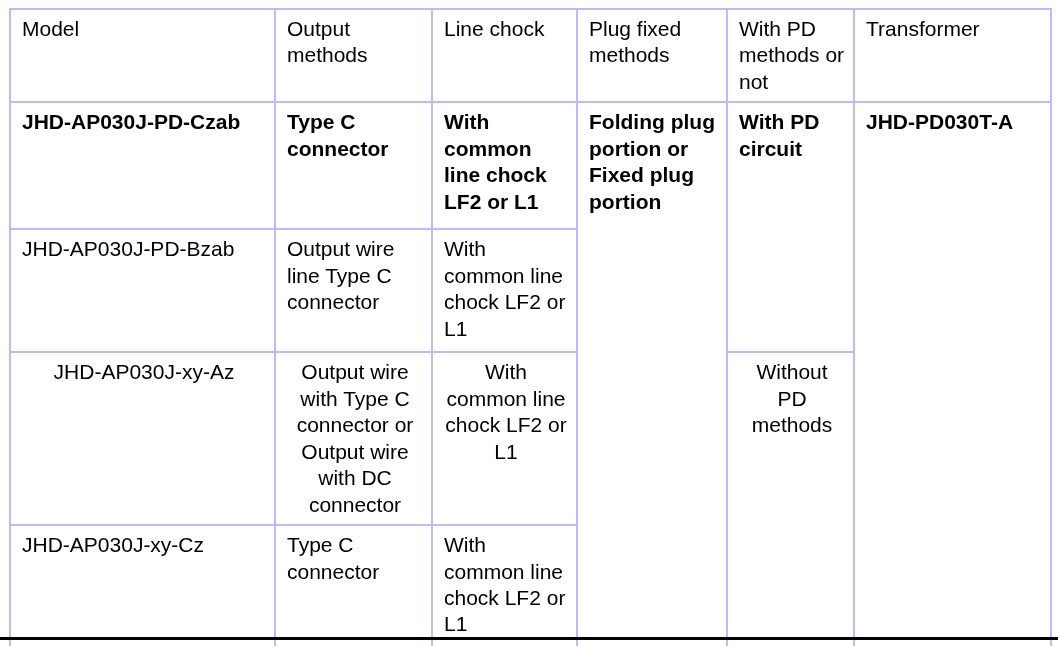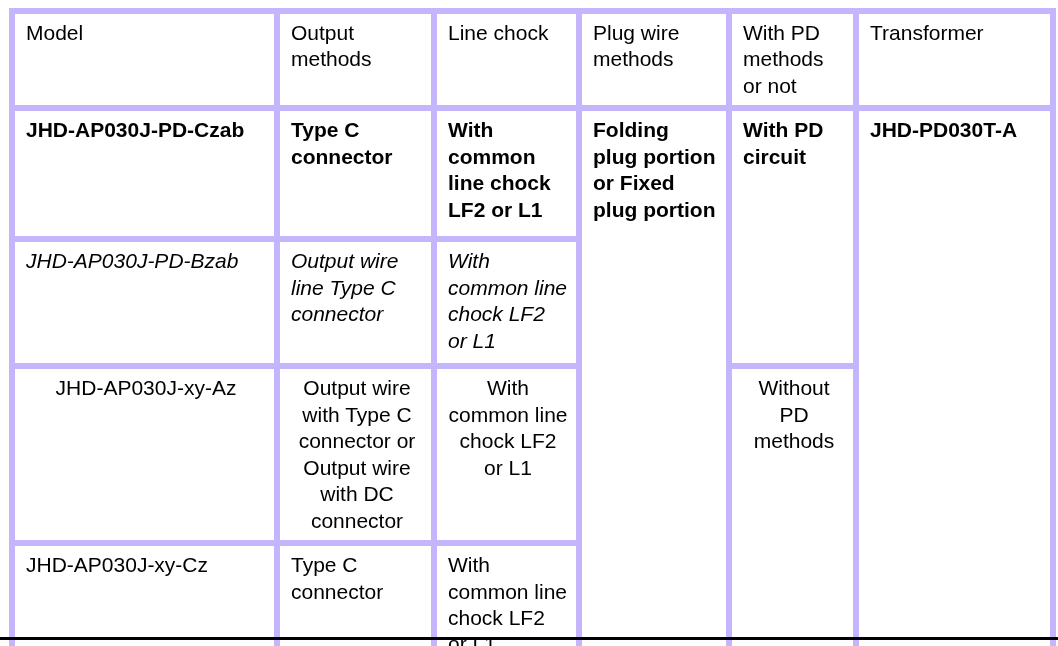--- a/index.html
+++ b/index.html
@@ -24,41 +24,41 @@
   table.spec-table {
     position: absolute;
     left: 9px;
     top: 8px;
     width: 1041px;
     border-collapse: collapse;
     table-layout: fixed;
     background: #ffffff;
   }
   table.spec-table td {
-    border: 6px solid #c4b5fd;
+    border: 2px solid #c4b5fd;
     vertical-align: top;
     padding: 6px 8px 6px 11px;
     font-size: 21px;
     line-height: 1.26;
     font-family: "Liberation Sans", sans-serif;
     color: #000000;
     font-weight: normal;
     word-wrap: break-word;
   }
   
   col.c1 { width: 265px; }
   col.c2 { width: 157px; }
   col.c3 { width: 145px; }
   col.c4 { width: 150px; }
   col.c5 { width: 127px; }
   col.c6 { width: 197px; }
 
   tr.r-head td { height: 77px; }
   tr.r-1 td { height: 113px; font-weight: bold; }
-  tr.r-2 td { height: 109px; font-style: italic; }
+  tr.r-2 td { height: 109px; }
   tr.r-3 td { height: 157px; text-align: center; }
   tr.r-4 td { height: 113px; }
 
   
   #bottom-rule {
     position: absolute;
     left: 0px;
     top: 637px;
     width: 1058px;
     height: 3px;
@@ -77,21 +77,21 @@
         <col class="c3">
         <col class="c4">
         <col class="c5">
         <col class="c6">
     </colgroup>
     <tbody>
       <tr class="r-head">
         <td>Model</td>
         <td>Output methods</td>
         <td>Line chock</td>
-        <td>Plug wire methods</td>
+        <td>Plug fixed methods</td>
         <td>With PD methods or not</td>
         <td>Transformer</td>
       </tr>
 
       <tr class="r-1">
         <td>JHD-AP030J-PD-Czab</td>
         <td>Type C connector</td>
         <td>With common line chock LF2 or L1</td>
         <td rowspan="4">Folding plug portion or Fixed plug portion</td>
         <td rowspan="2">With PD circuit</td>

